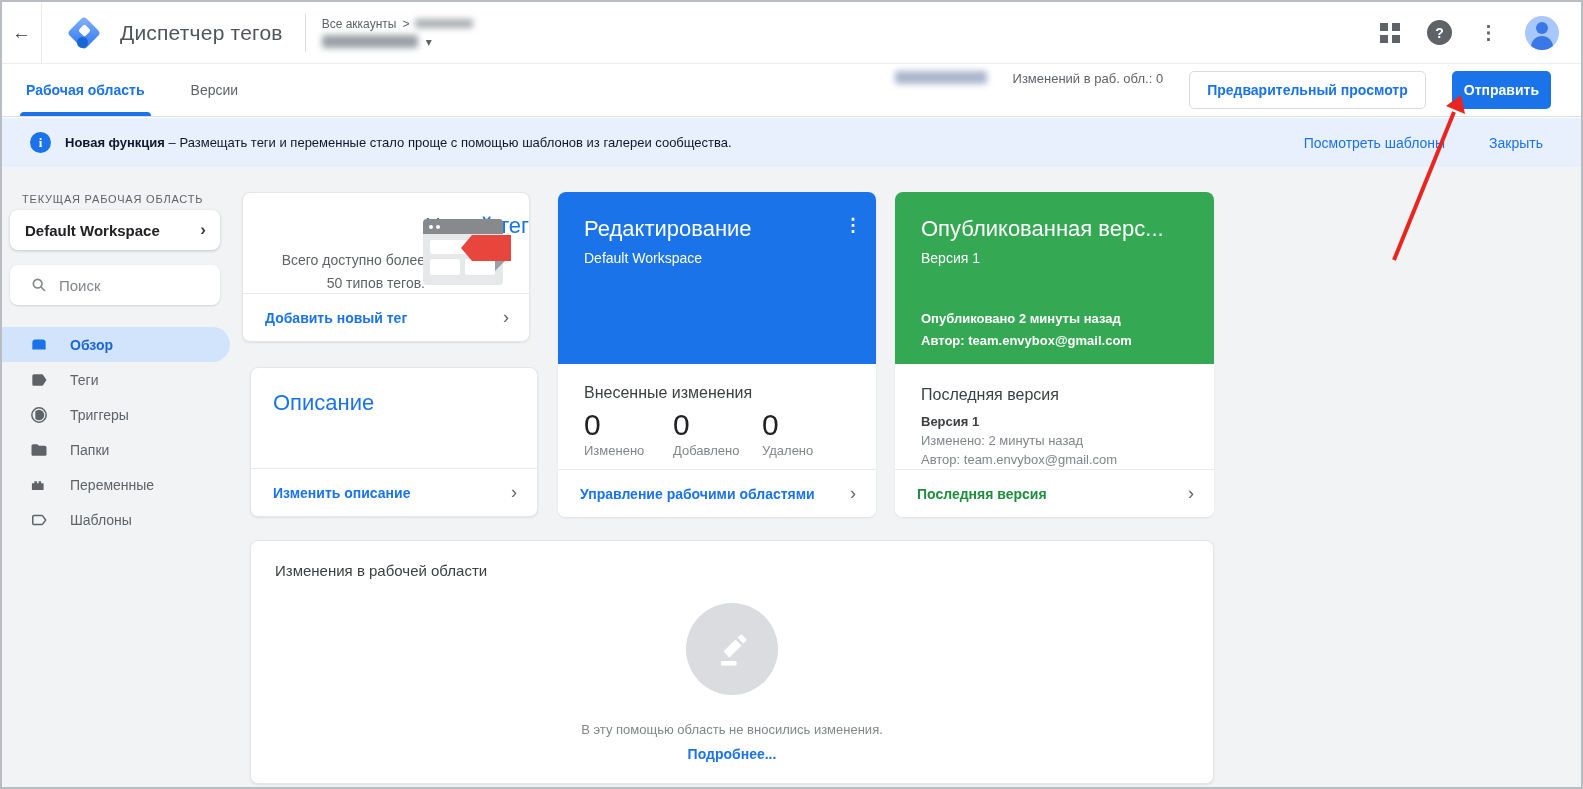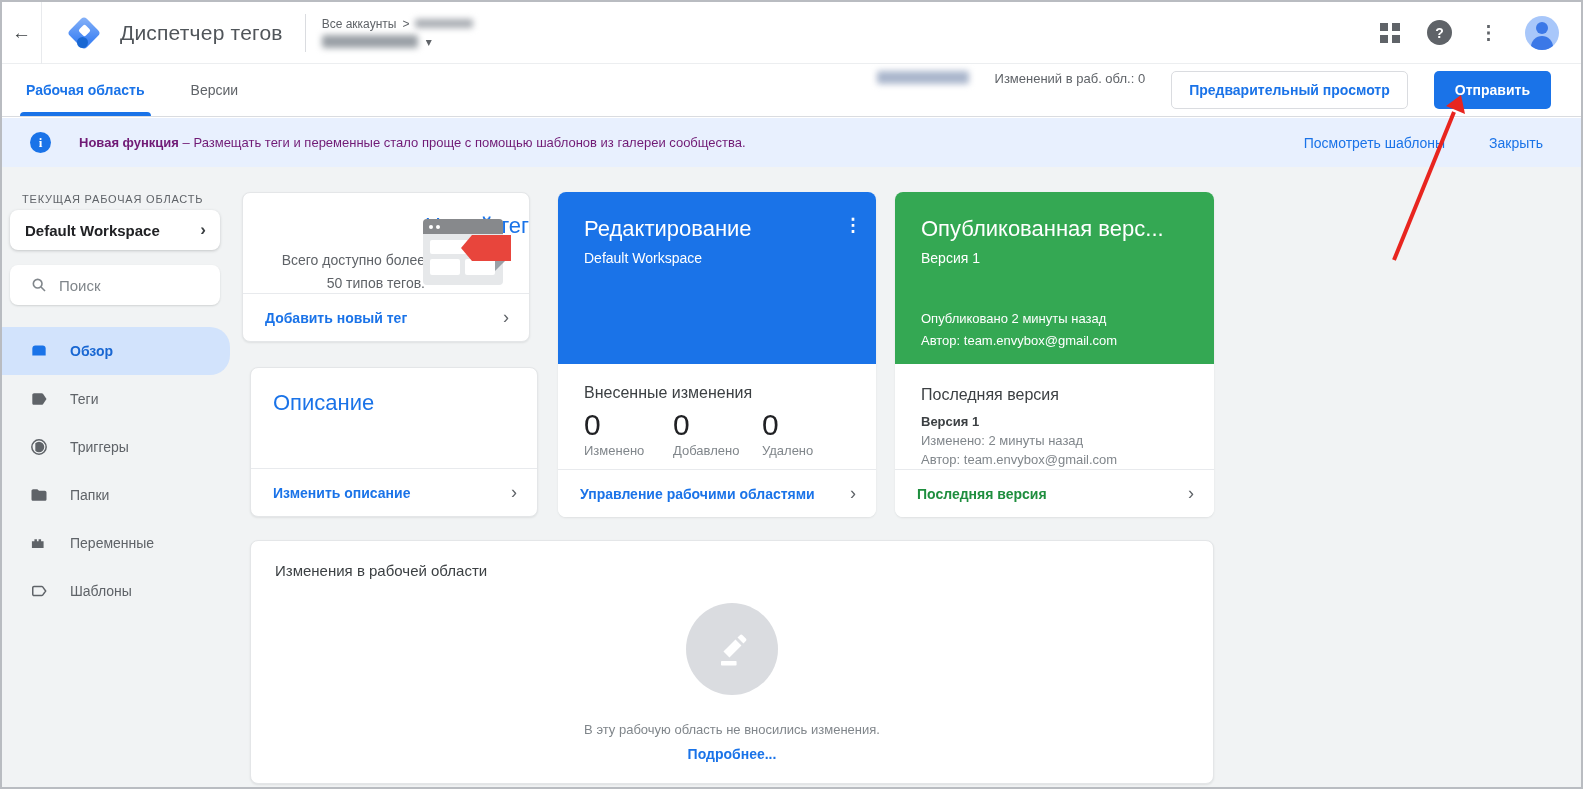--- a/index.html
+++ b/index.html
@@ -51,31 +51,31 @@
          color:#5f6368; cursor:pointer; }
   .tab.active { color:#1a73e8; font-weight:bold; }
   .tab.active .tab-ind { position:absolute; left:-6px; right:-6px; bottom:0; height:4px;
                          background:#1a73e8; border-radius:4px 4px 0 0; }
   .tabbar-right { margin-left:auto; margin-right:30px; display:flex; align-items:flex-start; gap:26px; }
   .id-blur { width:92px; height:13px; background:#aab6cc; }
   .changes-label { font-size:13px; color:#5f6368; }
   .btn-outline { height:38px; padding:0 17px; background:#fff; border:1px solid #dadce0;
                  border-radius:5px; color:#1a73e8; font-size:14px; font-weight:bold;
                  display:flex; align-items:center; cursor:pointer; }
-  .btn-primary { height:38px; padding:0 21px; background:#1a73e8; border:none; border-radius:5px;
+  .btn-primary { height:38px; padding:0 12px; background:#1a73e8; border:none; border-radius:5px;
                  color:#fff; font-size:14px; font-weight:bold; display:flex; align-items:center;
                  cursor:pointer; }
 
   
   .banner { position:absolute; top:116px; left:0; right:0; height:49px; background:#e8f0fe;
             display:flex; align-items:center; }
   .info-circle { width:21px; height:21px; border-radius:50%; background:#1a73e8; color:#fff;
                  display:flex; align-items:center; justify-content:center; font-size:13px;
                  font-weight:bold; margin-left:28px; flex:none; font-family:"Liberation Serif",serif; }
-  .banner-text { margin-left:28px; font-size:13px; color:#701a75; }
+  .banner-text { margin-left:14px; font-size:13px; color:#0f172a; }
   .banner-text b { font-weight:bold; }
   .banner-links { margin-left:auto; margin-right:38px; display:flex; gap:44px; }
   .banner-link { font-size:14px; color:#1a73e8; cursor:pointer; }
 
   
   .main { position:absolute; top:165px; left:0; right:0; bottom:0; background:#f1f3f4; }
 
   
   .sidebar { position:absolute; left:0; top:0; width:240px; height:100%; }
   .sb-label { margin:26px 0 0 20px; font-size:11px; letter-spacing:.8px; color:#5f6368; }
@@ -84,21 +84,21 @@
              align-items:center; justify-content:space-between; padding:0 14px 0 15px; cursor:pointer; }
   .sb-card-name { font-size:15px; font-weight:bold; color:#202124; }
   .sb-chev { font-size:17px; color:#3c4043; font-weight:bold; }
   .sb-search { position:absolute; left:8px; top:98px; width:210px; height:40px; background:#fff;
                border-radius:8px; box-shadow:0 1px 2px rgba(60,64,67,.18); display:flex;
                align-items:center; padding:0 21px; gap:12px; }
   .sb-search input { border:none; outline:none; width:140px; font-size:15px; color:#3c4043;
                      font-family:"Liberation Sans",sans-serif; background:transparent; }
   .sb-search input::placeholder { color:#80868b; }
   .sb-menu { position:absolute; left:0; top:160px; width:240px; }
-  .sb-item { display:flex; align-items:center; height:48px; margin-right:12px; padding-left:27px;
+  .sb-item { display:flex; align-items:center; height:35px; margin-right:12px; padding-left:27px;
              gap:21px; cursor:pointer; border-radius:0 20px 20px 0; }
   .sb-item .sb-ico { width:20px; height:20px; color:#5f6368; display:flex; align-items:center; }
   .sb-item .sb-text { font-size:14px; color:#5f6368; }
   .sb-item.active { background:#d2e3fc; }
   .sb-item.active .sb-ico { color:#1a73e8; }
   .sb-item.active .sb-text { color:#1967d2; font-weight:bold; }
 
   
   .content { position:absolute; left:240px; top:0; right:0; height:100%; }
   .card { position:absolute; background:#fff; border:1px solid #e4e6e8; border-radius:8px;
@@ -143,21 +143,21 @@
   .card-bottom { position:relative; height:153px; background:#fff; border-radius:0 0 8px 8px; }
   .changes-heading { padding:20px 0 0 26px; font-size:16px; color:#3c4043; }
   .counters { display:flex; padding-left:26px; margin-top:6px; }
   .counter { min-width:89px; }
   .counter-value { font-size:30px; color:#202124; }
   .counter-label { margin-top:1px; font-size:13px; color:#80868b; }
 
   .card-published { left:653px; top:25px; width:319px; height:325px; border:none; }
   .card-top-green { height:172px; background:#34a853; border-radius:8px 8px 0 0; position:relative;
                     padding:24px 24px 0 26px; color:#fff; }
-  .pub-meta { position:absolute; left:26px; bottom:12px; font-size:13px; font-weight:normal;
+  .pub-meta { position:absolute; left:26px; bottom:12px; font-size:13px; font-weight:bold;
               line-height:1.7; color:#fff; }
   .latest-heading { padding:22px 0 0 26px; font-size:16px; color:#3c4043; }
   .latest-version { padding:10px 0 0 26px; font-size:13px; font-weight:bold; color:#3c4043; }
   .latest-gray { padding:4px 0 0 26px; font-size:13px; color:#80868b; }
   .footer-link-green { font-size:14px; font-weight:bold; color:#1e8e3e; }
 
   .card-wschanges { left:8px; top:373px; width:964px; height:244px; }
   .ws-title { padding:21px 0 0 24px; font-size:15px; color:#3c4043; }
   .ws-center { position:absolute; left:0; right:0; top:62px; display:flex; flex-direction:column;
                align-items:center; }
@@ -398,21 +398,21 @@
       <div class="card card-wschanges">
         <div class="ws-title">Изменения в рабочей области</div>
         <div class="ws-center">
           <div class="pencil-circle">
             <svg width="44" height="44" viewBox="0 0 24 24" fill="#fff">
                 <path d="M13.9 6.85l3.25 3.25-6.55 6.55-3.25-3.25z"></path>
                 <path d="M15.0 5.75l1.3-1.3c.4-.4 1.05-.4 1.45 0l1.8 1.8c.4.4.4 1.05 0 1.45l-1.3 1.3z"></path>
                 <rect x="6" y="18.6" width="8.5" height="2.4" rx="0.4"></rect>
               </svg>
           </div>
-          <div class="ws-empty">В эту рабочую область не вносились изменения.</div>
+          <div class="ws-empty">В эту помощью область не вносились изменения.</div>
           <div class="ws-more">Подробнее...</div>
         </div>
       </div>
 
     </div>
   </div>
 
   <svg class="annotation" width="1583" height="789" viewBox="0 0 1583 789">
     <line x1="1392" y1="258" x2="1452" y2="110" stroke="#e8251f" stroke-width="4"></line>
     <polygon points="1459,93 1463,112 1444,104" fill="#e8251f"></polygon>

